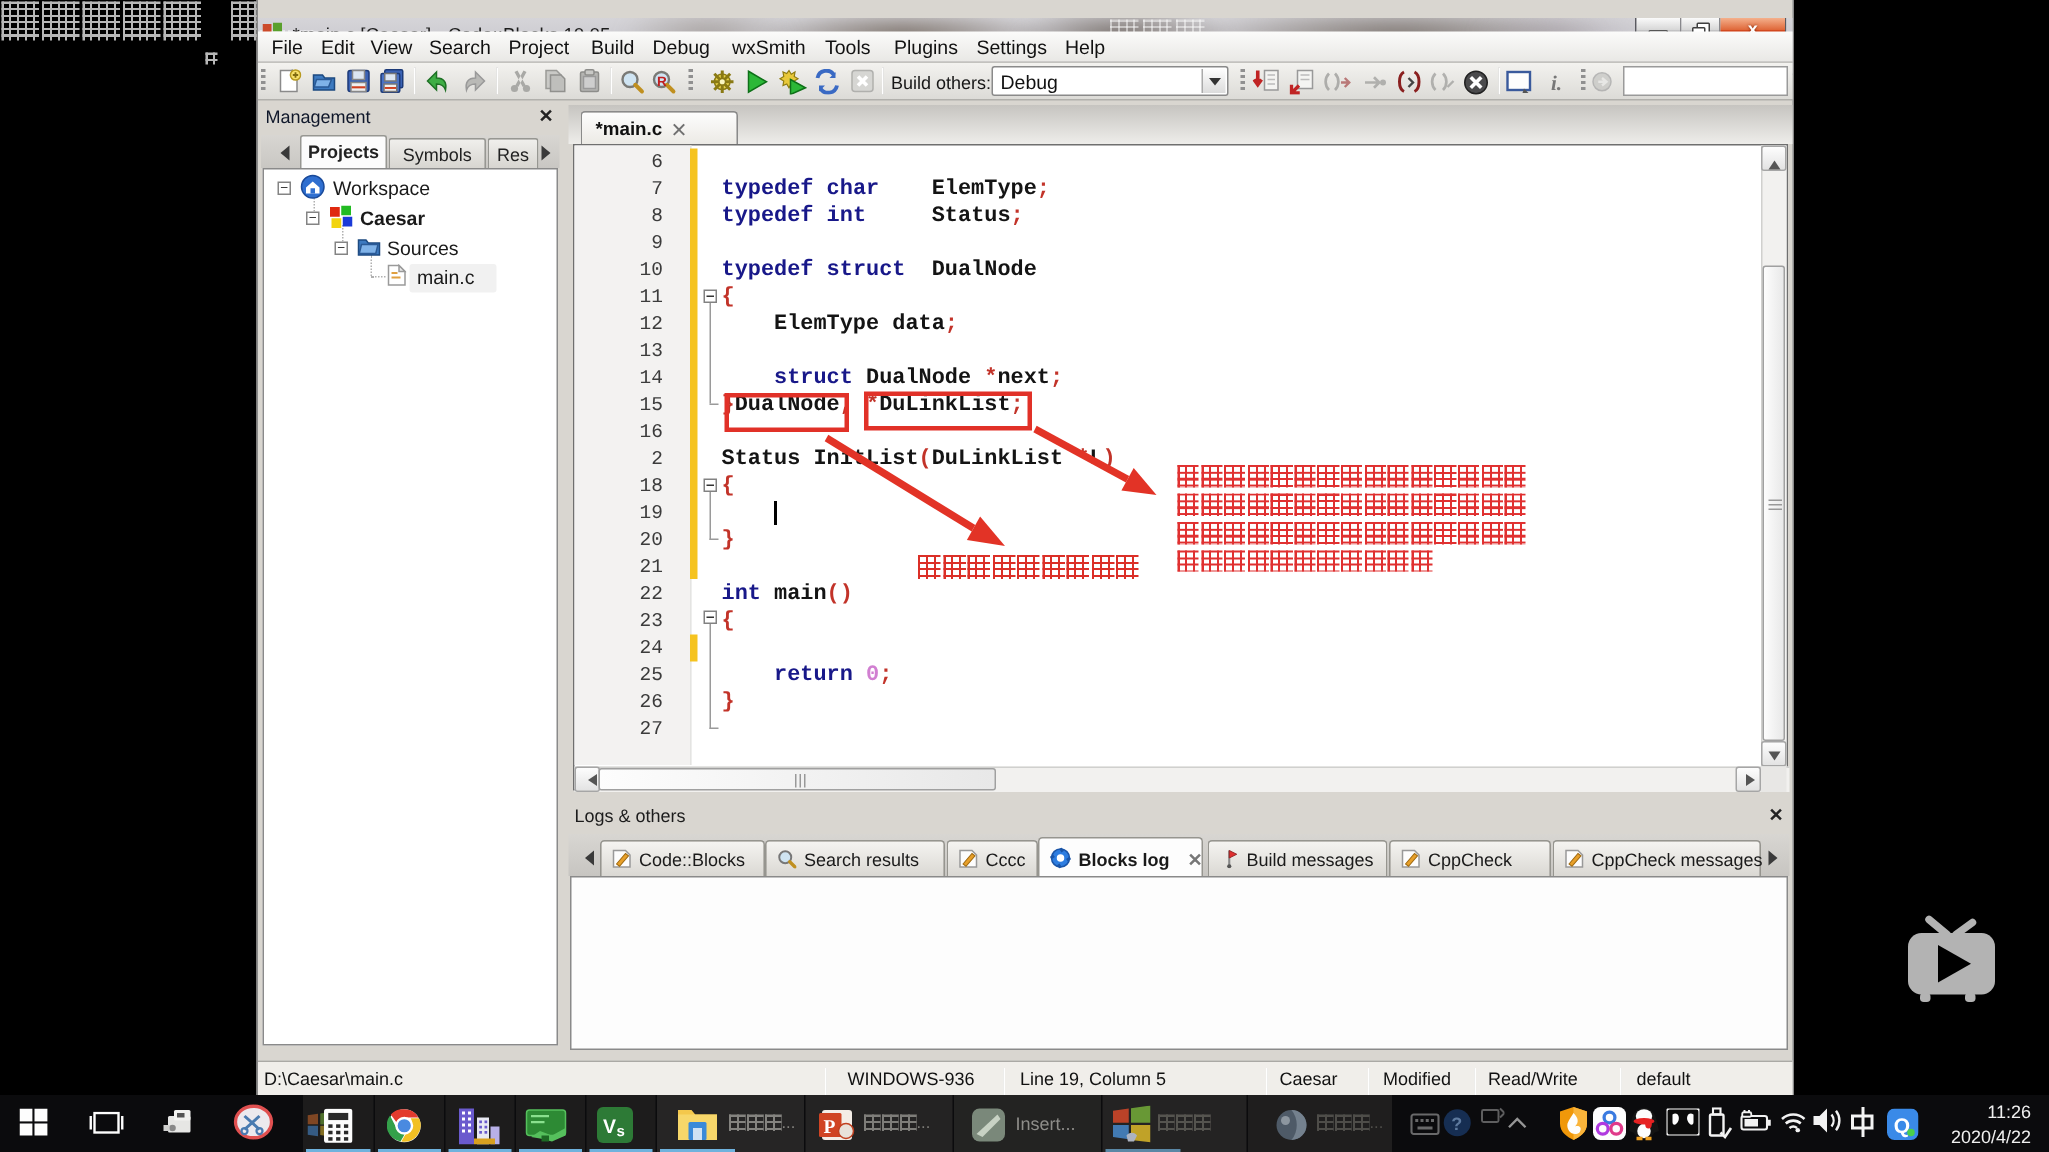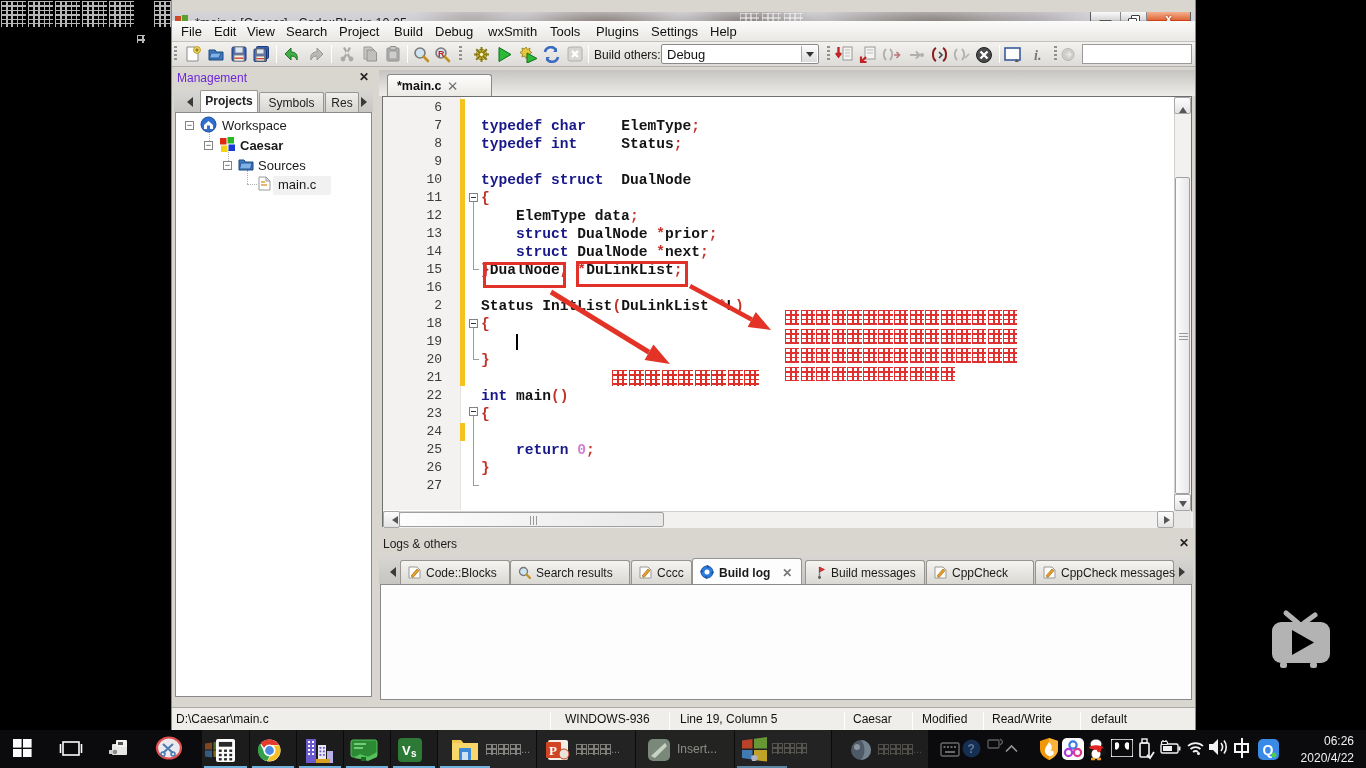--- a/index.html
+++ b/index.html
@@ -240,21 +240,21 @@
         <text x="2" y="14" font-size="14" font-style="italic" font-weight="bold" fill="#777" font-family="Liberation Serif">i.</text>
       </svg>
   <span class="grip" style="left:882px"></span>
   <svg class="ticon" style="left:888px" width="18" height="17" opacity=".8">
         <circle cx="8" cy="8.5" r="6" fill="#c9c9c6" stroke="#aaa"></circle>
         <path d="M5.5 8.5h5M8 6l3 2.5L8 11" fill="none" stroke="#e8e8e6" stroke-width="1.6"></path>
       </svg>
   <div class="a" style="left:910px;top:2px;width:110px;height:20px;background:#fff;border:1px solid #9a9a9a"></div>
  </div>
  <div class="a" id="mgmt">
-  <div class="a" style="left:3px;top:1px;font-size:12px;color:#6d28d9">Management</div>
+  <div class="a" style="left:3px;top:1px;font-size:12px;color:#0f172a">Management</div>
   <div class="a" style="left:185px;top:0px;font-size:12px;color:#222;font-weight:bold">✕</div>
   <div class="a" style="left:0;top:20px;width:199px;height:22px;background:linear-gradient(#d8d6d2,#c9c7c3)"></div>
   <span class="a" style="left:8px;top:27px;border:5px solid transparent;border-right:6px solid #3a3a3a"></span>
   <div class="ptab on" style="left:26px;width:58px">Projects</div>
   <div class="ptab" style="left:85px;width:65px">Symbols</div>
   <div class="ptab" style="left:151px;width:34px">Res</div>
   <span class="a" style="left:187px;top:27px;border:5px solid transparent;border-left:6px solid #3a3a3a"></span>
   <div class="a" style="left:1px;top:42px;width:197px;height:585px;background:#fff;border:1px solid #8a8a8a">
     <span class="a" style="left:33px;top:17px;width:1px;height:11px;border-left:1px dotted #b0b0b0"></span><span class="a" style="left:52px;top:37px;width:1px;height:11px;border-left:1px dotted #b0b0b0"></span><span class="a" style="left:71px;top:57px;width:1px;height:14px;border-left:1px dotted #b0b0b0"></span><span class="a" style="left:71px;top:71px;width:10px;height:1px;border-top:1px dotted #b0b0b0"></span><span class="exp" style="left:9px;top:8px">−</span>
     <svg class="a" style="left:24px;top:3px" width="17" height="17">
@@ -325,21 +325,20 @@
       <div class="fv" style="top:231px;height:32px"></div>
       <div class="fh" style="top:262px"></div>
   <div class="fold" style="top:310px"></div>
       <div class="fv" style="top:319px;height:70px"></div>
       <div class="fh" style="top:388px"></div>
   <div class="cl" style="top:20px"><span class="k">typedef</span> <span class="k">char</span>    ElemType<span class="o">;</span></div>
   <div class="cl" style="top:38px"><span class="k">typedef</span> <span class="k">int</span>     Status<span class="o">;</span></div>
   <div class="cl" style="top:74px"><span class="k">typedef</span> <span class="k">struct</span>  DualNode</div>
   <div class="cl" style="top:92px"><span class="o">{</span></div>
   <div class="cl" style="top:110px">    ElemType data<span class="o">;</span></div>
-  <div class="cl" style="top:128px">    <span class="k">struct</span> DualNode <span class="o">*</span>prior<span class="o">;</span></div>
   <div class="cl" style="top:146px">    <span class="k">struct</span> DualNode <span class="o">*</span>next<span class="o">;</span></div>
   <div class="cl" style="top:164px"><span class="o">}</span>DualNode<span class="o">,</span> <span class="o">*</span>DuLinkList<span class="o">;</span></div>
   <div class="cl" style="top:200px">Status InitList<span class="o">(</span>DuLinkList <span class="o">*</span>L<span class="o">)</span></div>
   <div class="cl" style="top:218px"><span class="o">{</span></div>
   <div class="cl" style="top:254px"><span class="o">}</span></div>
   <div class="cl" style="top:290px"><span class="k">int</span> main<span class="o">()</span></div>
   <div class="cl" style="top:308px"><span class="o">{</span></div>
   <div class="cl" style="top:344px">    <span class="k">return</span> <span class="n">0</span><span class="o">;</span></div>
   <div class="cl" style="top:362px"><span class="o">}</span></div>
   <div class="a" style="left:133px;top:237px;width:1.5px;height:16px;background:#000"></div>
@@ -400,21 +399,21 @@
             <path d="M8.5 8.5L12 12" stroke="#c09020" stroke-width="2.2" stroke-linecap="round"></path>
           </svg>Search results</div>
    <div class="ltab" style="left:252px;width:61px;padding-top:5px"><svg class="ic" width="13" height="13">
             <path d="M1 1h8l3 3v8H1z" fill="#fdfdfd" stroke="#999"></path>
             <path d="M3 10L9 3l2 1.5-6 7z" fill="#e8a02a" stroke="#a06a10" stroke-width=".7"></path>
           </svg>Cccc</div>
    <div class="ltab on" style="left:313px;width:110px;padding-top:6px"><svg class="ic" width="14" height="14">
             <circle cx="7" cy="7" r="6" fill="#2d7de0" stroke="#1a55a8"></circle>
             <circle cx="7" cy="7" r="2.5" fill="#fff"></circle>
             <path d="M7 .5l1.5 2.2M13.5 7l-2.2 1.5M7 13.5l-1.5-2.2M.5 7l2.2-1.5" stroke="#1a55a8" stroke-width="2"></path>
-          </svg><b>Build log</b><span style="color:#777;font-weight:bold;margin-left:12px">✕</span></div>
+          </svg><b>Blocks log</b><span style="color:#777;font-weight:bold;margin-left:12px">✕</span></div>
    <div class="ltab" style="left:426px;width:120px;padding-top:5px"><svg class="ic" width="13" height="13">
             <path d="M6.5 1v10" stroke="#888" stroke-width="1.4"></path>
             <path d="M6.5 1l5 2.5-5 2.5z" fill="#e03030" stroke="#902020" stroke-width=".6"></path>
             <circle cx="6.5" cy="11.5" r="1.4" fill="#555"></circle>
           </svg>Build messages</div>
    <div class="ltab" style="left:547px;width:108px;padding-top:5px"><svg class="ic" width="13" height="13">
             <path d="M1 1h8l3 3v8H1z" fill="#fdfdfd" stroke="#999"></path>
             <path d="M3 10L9 3l2 1.5-6 7z" fill="#e8a02a" stroke="#a06a10" stroke-width=".7"></path>
           </svg>CppCheck</div>
    <div class="ltab" style="left:656px;width:139px;padding-top:5px"><svg class="ic" width="13" height="13">
@@ -648,21 +647,21 @@
       <path d="M13 5a6.5 6.5 0 0 1 0 8M16 2.5a10.5 10.5 0 0 1 0 13" fill="none" stroke="#f2f2f2" stroke-width="1.6"></path>
     </svg>
  <div class="a" style="left:1234px;top:13px;width:15px;height:10px;border:2px solid #f4f4f4">
       <span style="position:absolute;left:4.5px;top:-7px;width:2px;height:20px;background:#f4f4f4"></span>
     </div>
  <svg class="a" style="left:1258px;top:9px" width="21" height="21">
       <rect x="0" y="0" width="21" height="21" rx="5" fill="#3a8ae8"></rect>
       <text x="4.5" y="16" font-size="14" font-weight="bold" fill="#fff">Q</text>
       <circle cx="16" cy="16" r="2.5" fill="#4ad04a"></circle>
     </svg>
- <div class="a" style="left:1290px;top:4px;width:64px;text-align:right;font-size:12px;color:#f0f0f0">06:26</div>
+ <div class="a" style="left:1290px;top:4px;width:64px;text-align:right;font-size:12px;color:#f0f0f0">11:26</div>
  <div class="a" style="left:1283px;top:21px;width:71px;text-align:right;font-size:12px;color:#f0f0f0">2020/4/22</div>
  <div class="ul" style="left:204px;width:43px"></div>
     <div class="ul" style="left:252px;width:42px"></div>
     <div class="ul" style="left:299px;width:42px"></div>
     <div class="ul" style="left:346px;width:42px"></div>
     <div class="ul" style="left:393px;width:42px"></div>
     <div class="ul" style="left:440px;width:50px"></div>
     <div class="ul" style="left:737px;width:50px;background:#5a87a5"></div>
 </div>
 

